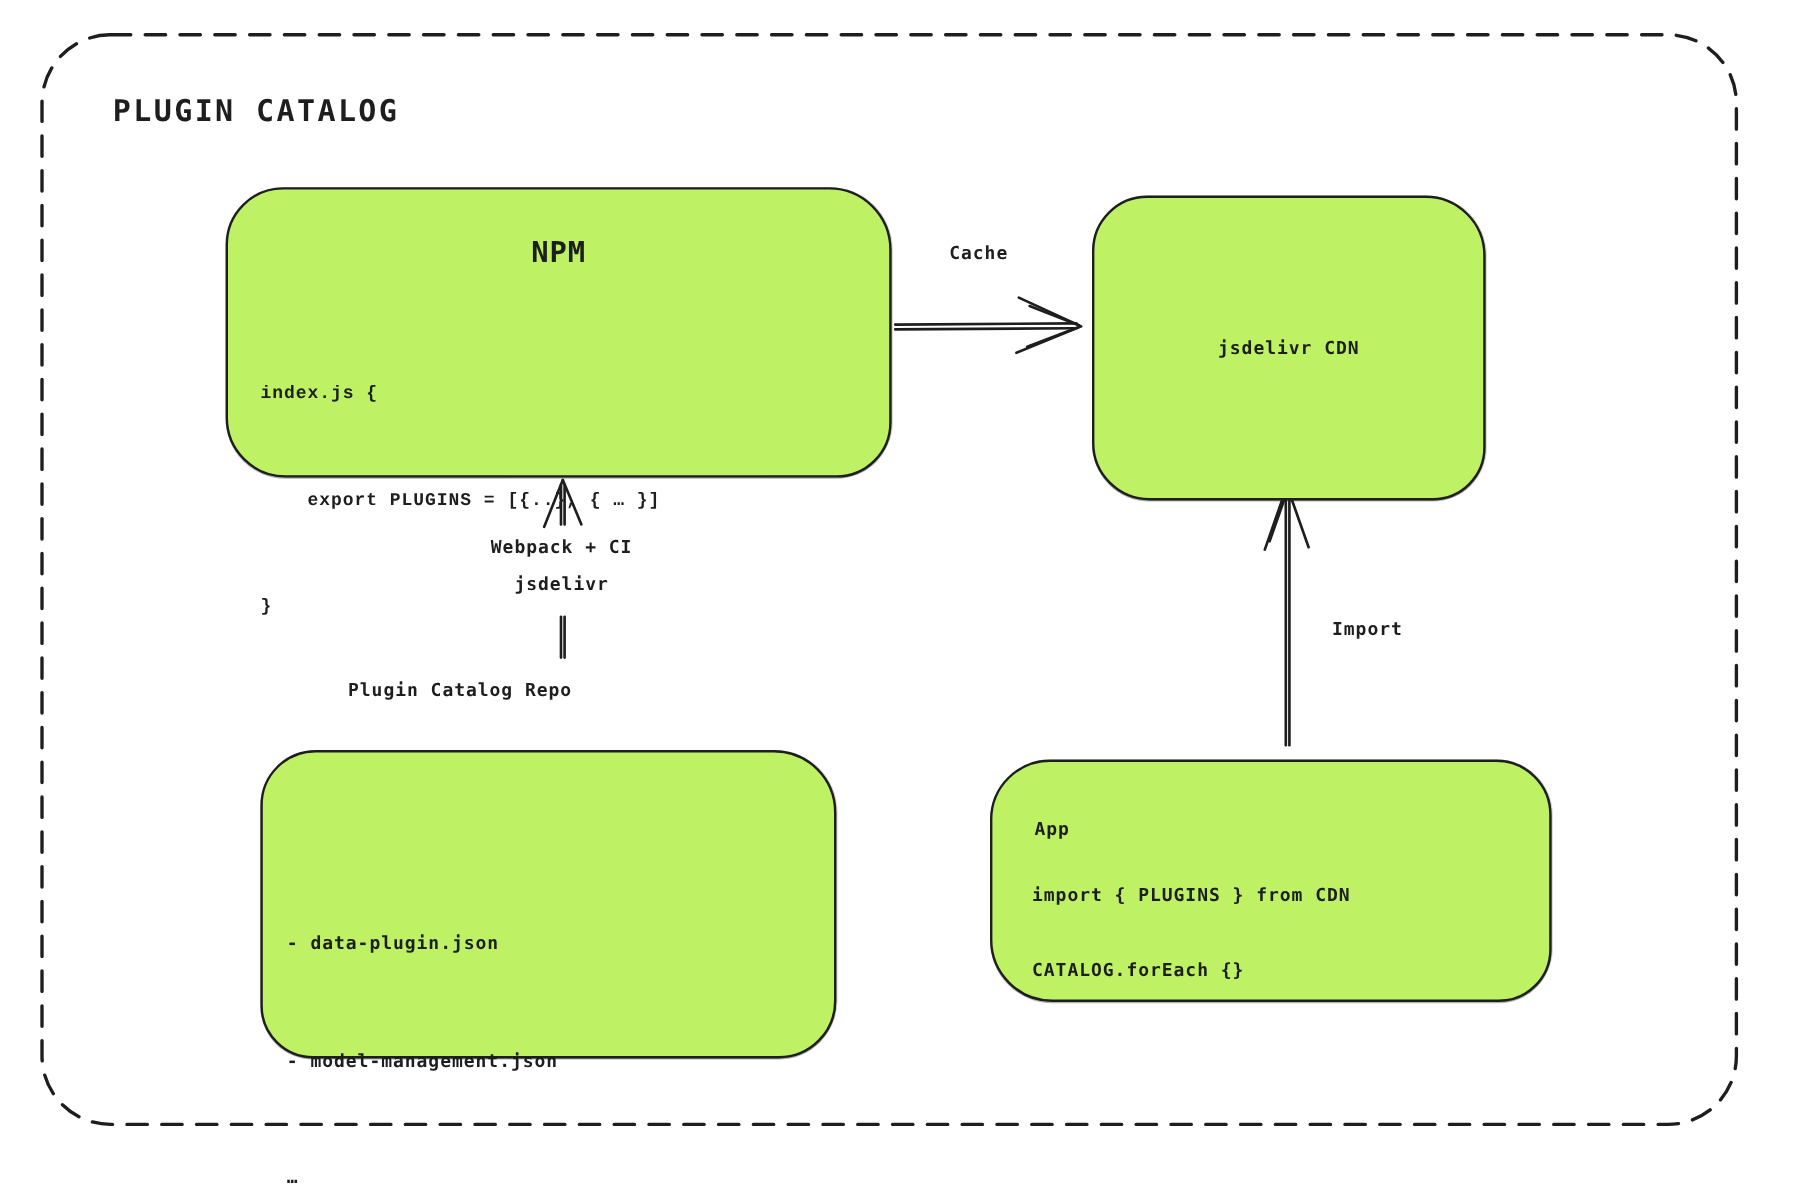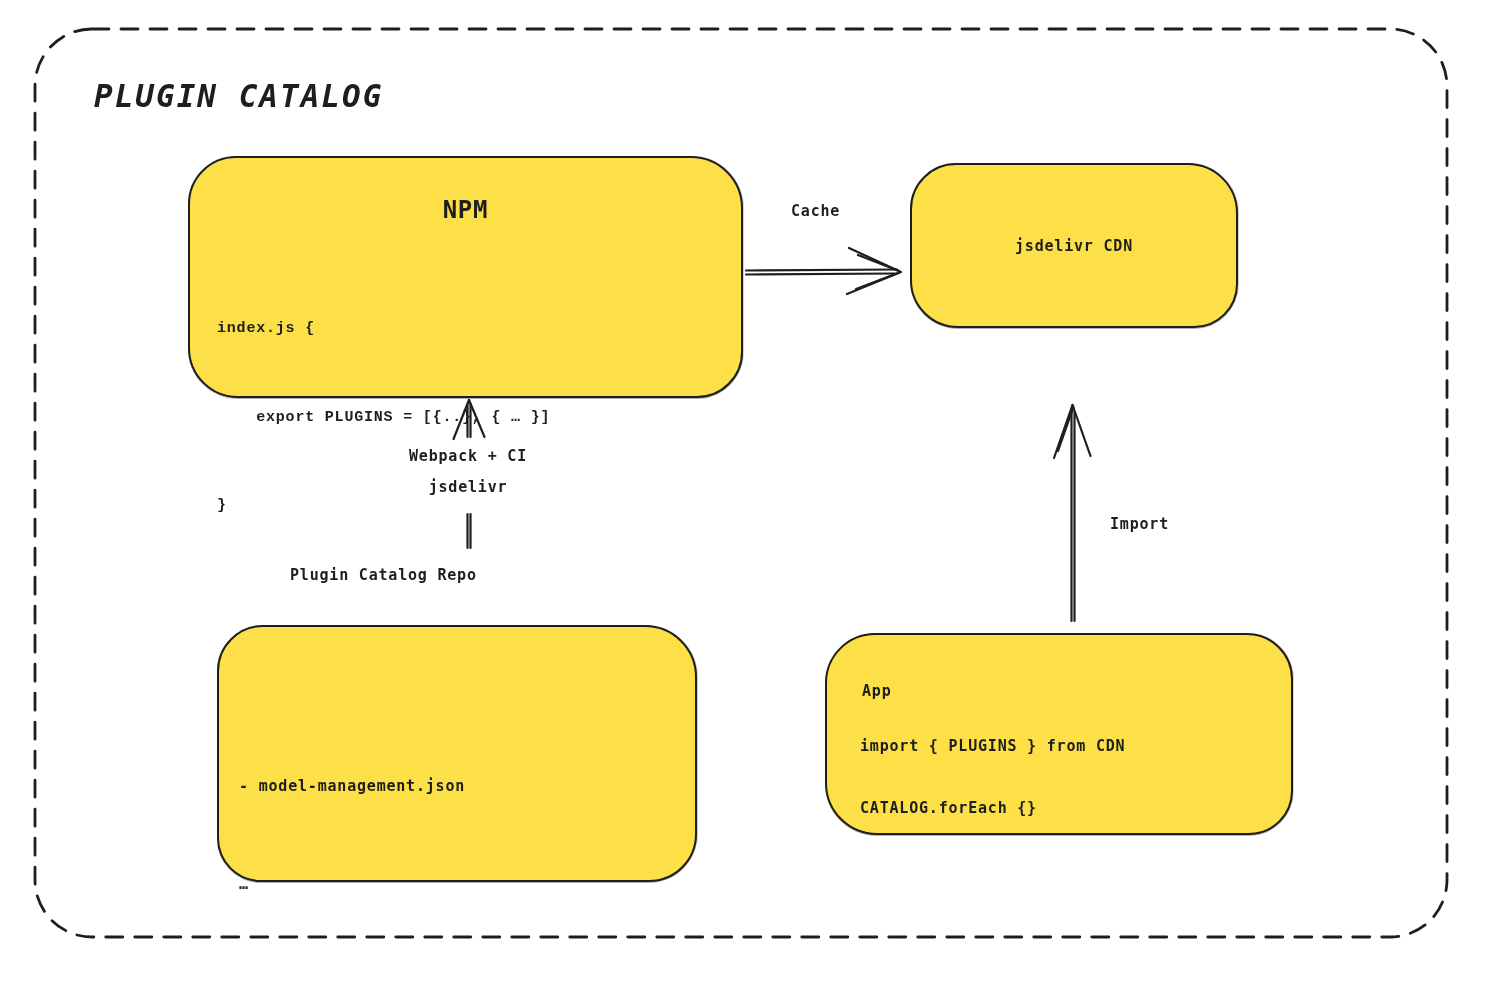--- a/index.html
+++ b/index.html
@@ -16,35 +16,34 @@
   }
   .strokes {
     position: absolute;
     left: 0; top: 0;
     width: 1506px; height: 1002px;
     pointer-events: none;
   }
   .box {
     position: absolute;
     border: 2.2px solid #1e1e1e;
-    background: #fde047;
+    background: #bef264;
     box-shadow: 0 1px 0 rgba(30,30,30,0.35), 1px 0 0 rgba(30,30,30,0.2);
   }
   .txt {
     position: absolute;
     font-size: 15px;
     letter-spacing: 0.8px;
     line-height: 1.2;
     white-space: pre;
     color: #1e1e1e;
   }
   .title {
-    font-size: 31px;
+    font-size: 25px;
     letter-spacing: 2px;
-    font-style: italic;
   }
   .box-title-center {
     left: 0; right: 0;
     text-align: center;
     font-size: 24px;
   }
   .code { line-height: 29.5px; font-family: Liberation Mono, monospace; }
   .files { line-height: 32.5px; }
   .centered-label { text-align: center; }
   .cdn-box {
@@ -94,33 +93,34 @@
 
   <div class="box" style="left:188px; top:156px; width:555px; height:242px; border-radius:48px 52px 46px 50px;">
     <div class="txt box-title-center" style="top:38px;">NPM</div>
     <div class="txt code" style="left:27px; top:97px;">
       <div>index.js {</div>
       <div>    export PLUGINS = [{..}, { … }]</div>
       <div>}</div>
     </div>
   </div>
 
-  <div class="box cdn-box" style="left:910px; top:163px; width:328px; height:165px; border-radius:46px 50px 44px 48px;">
+  <div class="box cdn-box" style="left:910px; top:163px; width:328px; height:254px; border-radius:46px 50px 44px 48px;">
     <div class="txt" style="position:static;">jsdelivr CDN</div>
   </div>
 
   <div class="txt" style="left:791px; top:202px;">Cache</div>
 
   <div class="txt centered-label" style="left:368px; top:447px; width:200px;">Webpack + CI</div>
   <div class="txt centered-label" style="left:368px; top:478px; width:200px;">jsdelivr</div>
 
   <div class="txt" style="left:290px; top:566px;text-align:center;">Plugin Catalog Repo</div>
 
   <div class="box" style="left:217px; top:625px; width:480px; height:257px; border-radius:46px 52px 48px 44px;">
     <div class="txt files" style="left:20px; top:78px;">
+      <div>- data-plugin.json</div>
       <div>- model-management.json</div>
       <div>…</div>
     </div>
   </div>
 
   <div class="txt" style="left:1110px; top:515px;">Import</div>
 
   <div class="box" style="left:825px; top:633px; width:468px; height:202px; border-radius:50px 46px 44px 52px;">
     <div class="txt" style="left:35px; top:47px;">App</div>
     <div class="txt" style="left:33px; top:102px;">import { PLUGINS } from CDN</div>

